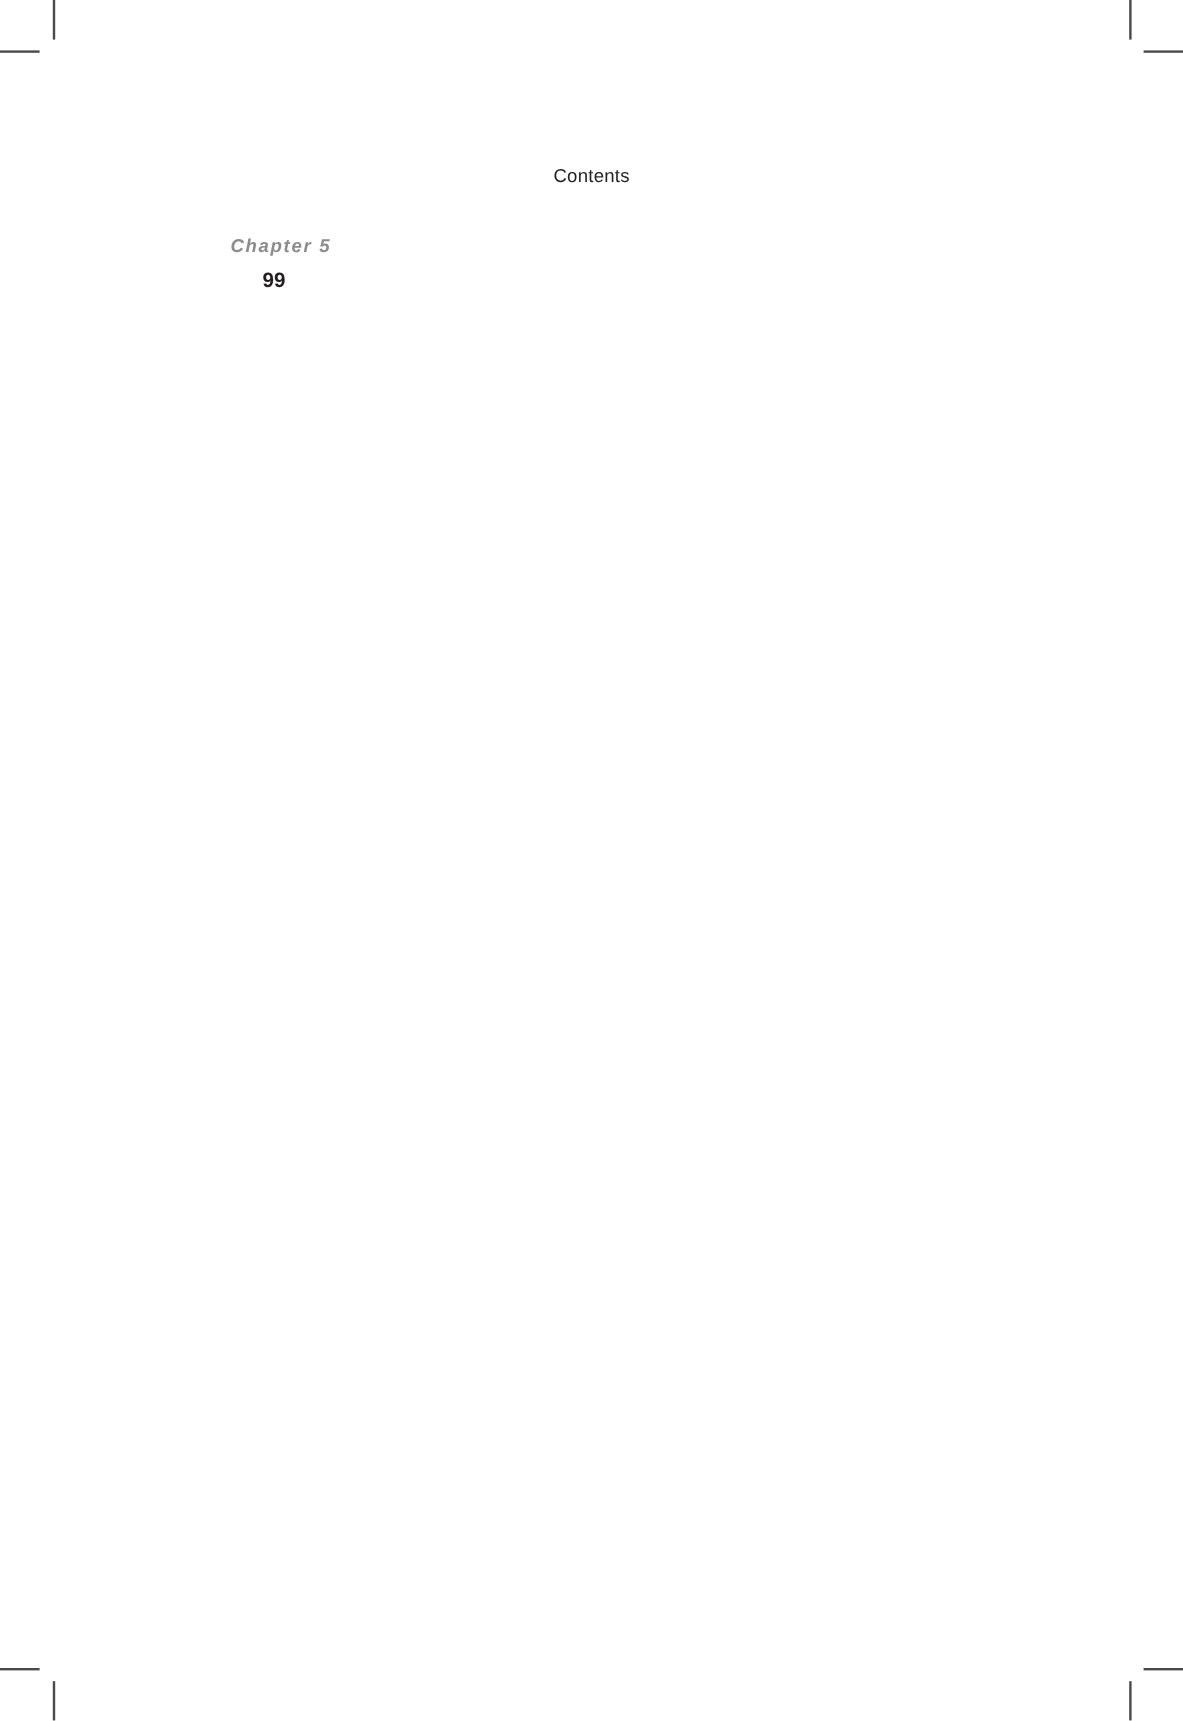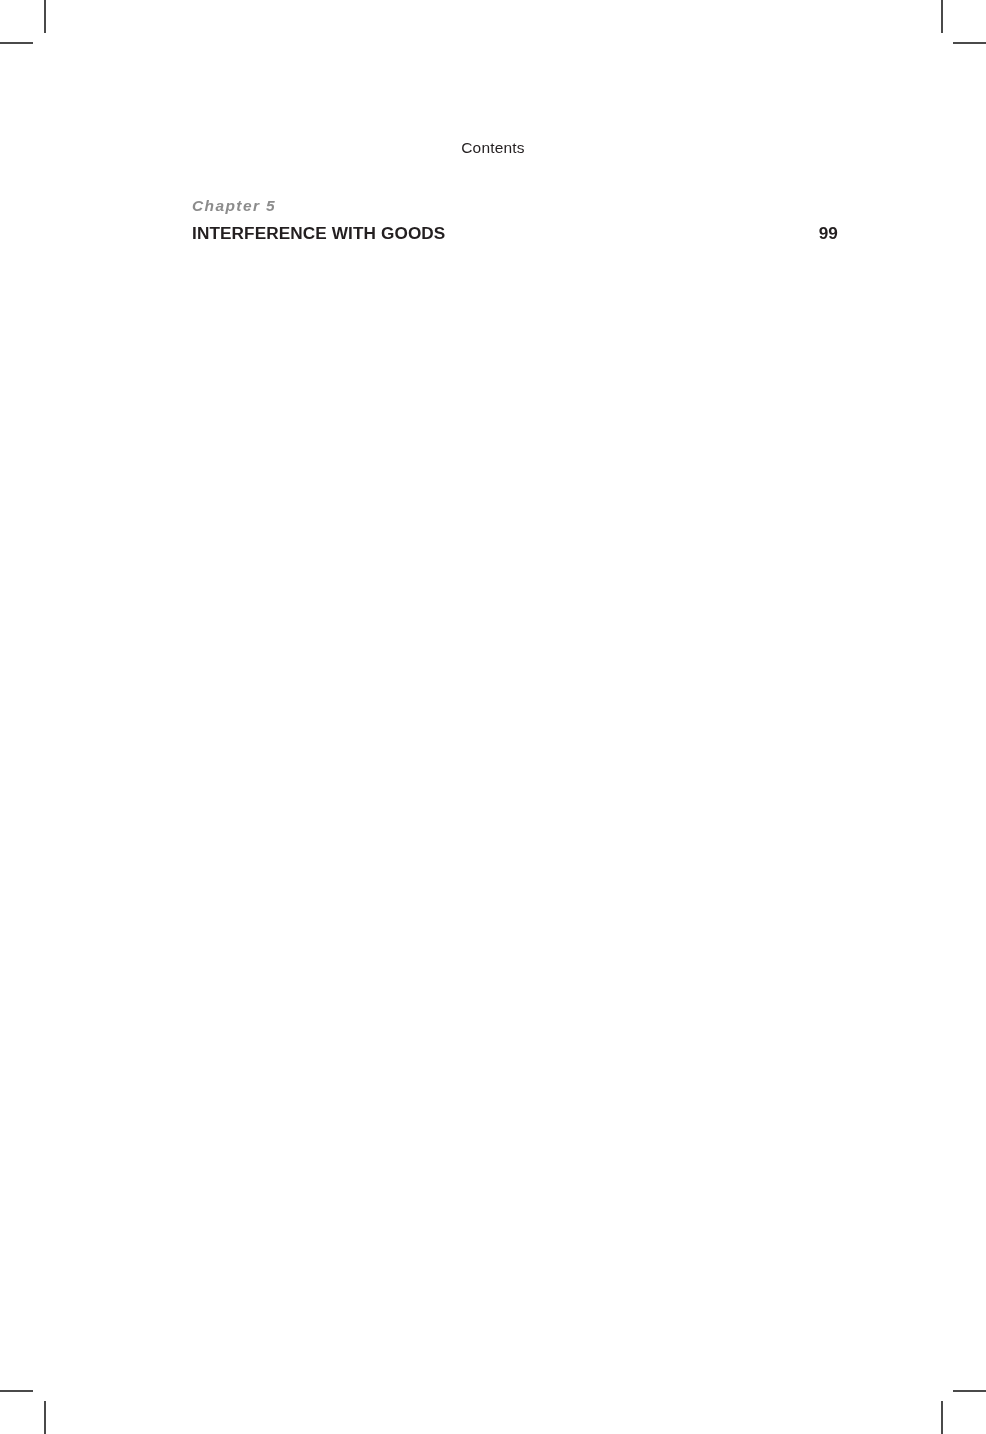--- a/index.html
+++ b/index.html
@@ -113,18 +113,17 @@
   <div class="crop v crop-br-v"></div>
   <div class="crop h crop-br-h"></div>
 
   <div class="running-head">Contents</div>
 
   <div class="toc">
 
     <div class="chapter-label">Chapter 5</div>
 
     <div class="row chapter-title lvl1">
-      <div class="title">INTERFERENCE WITH GOODS</div>
       <div class="page">99</div>
     </div>
 
   </div>
 </div>
 
 </body></html>

